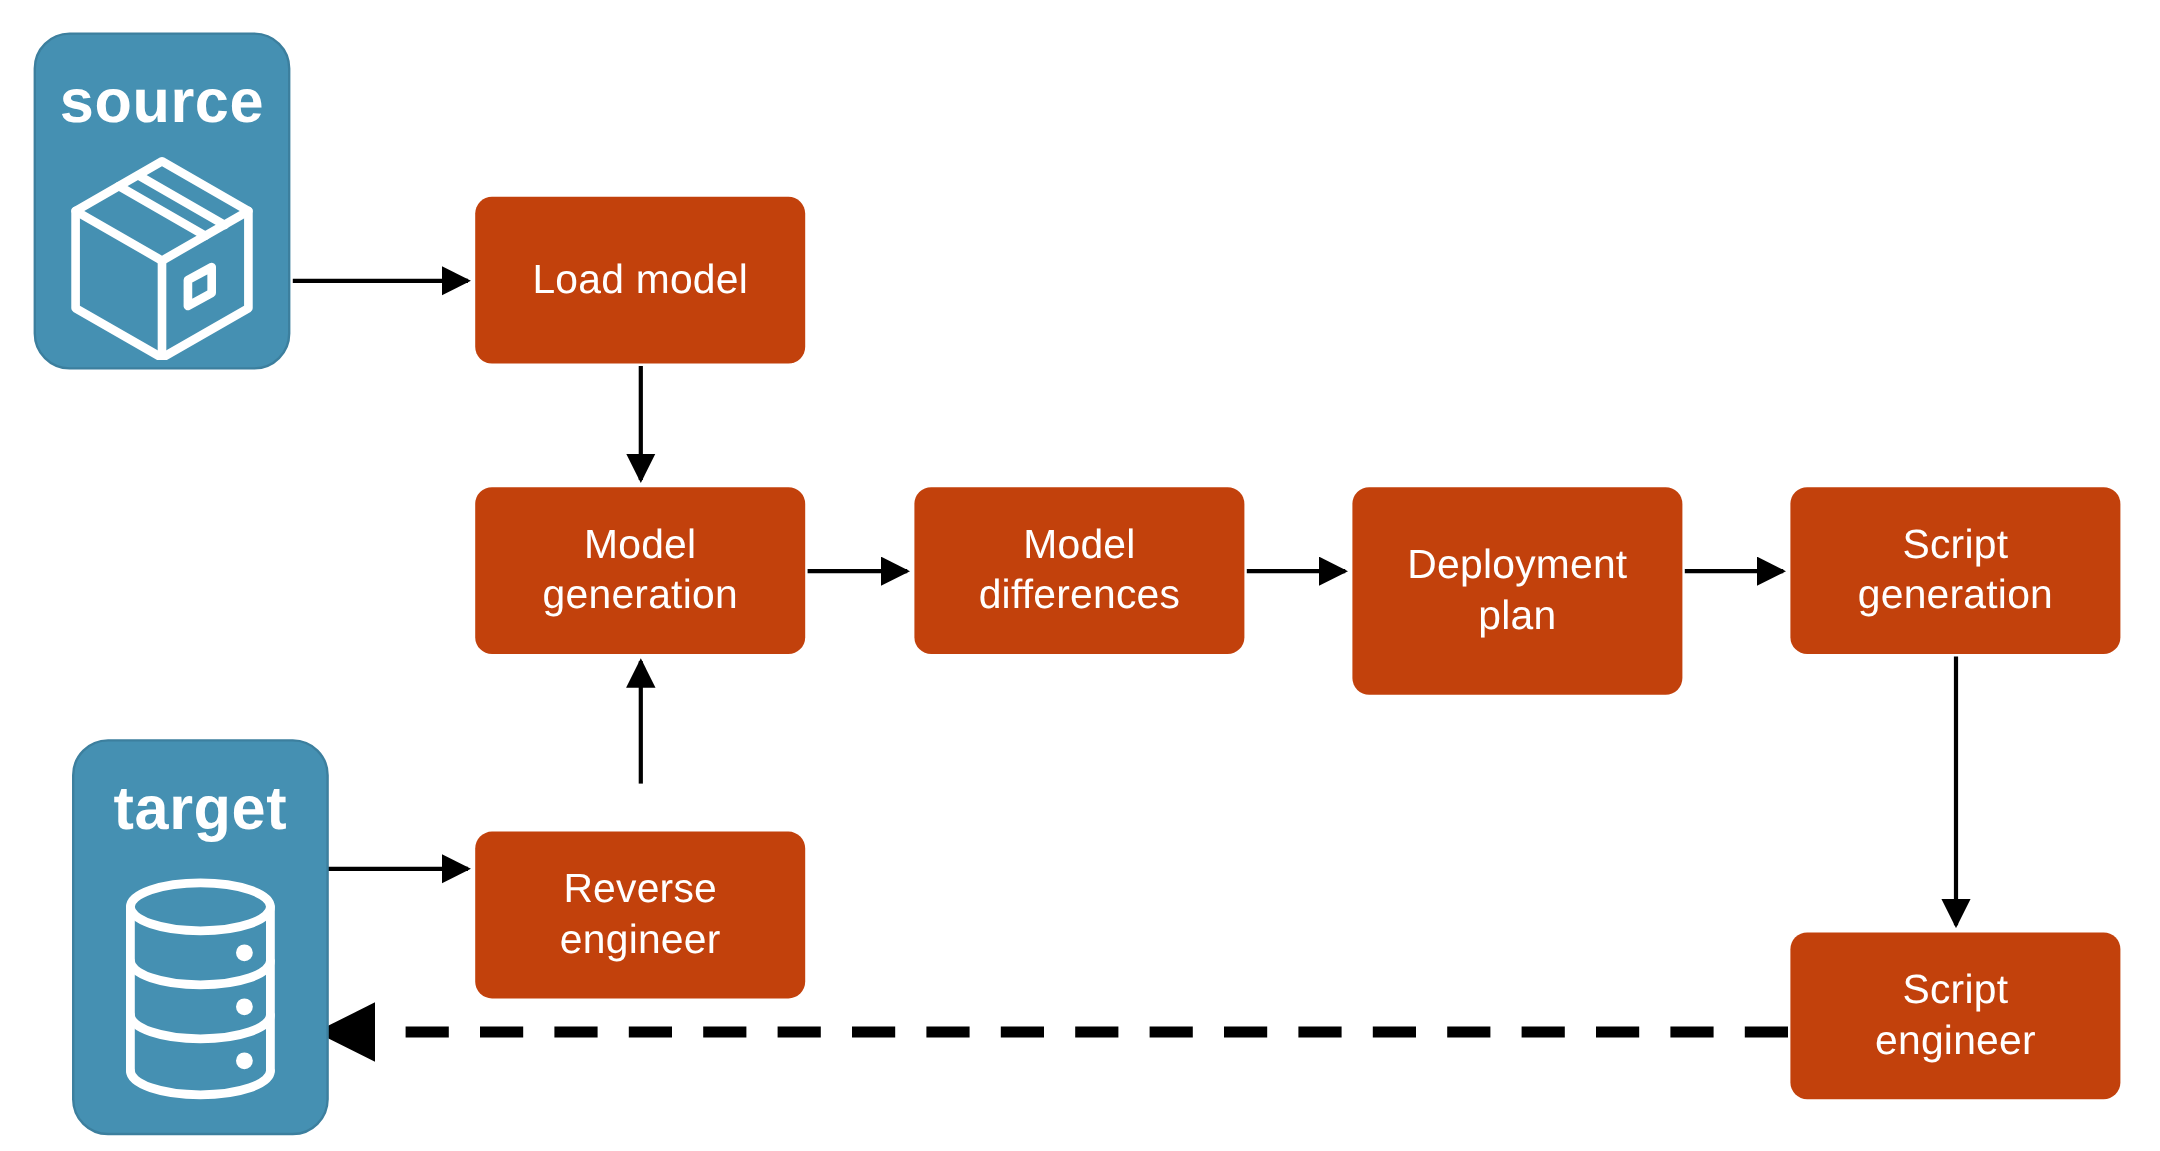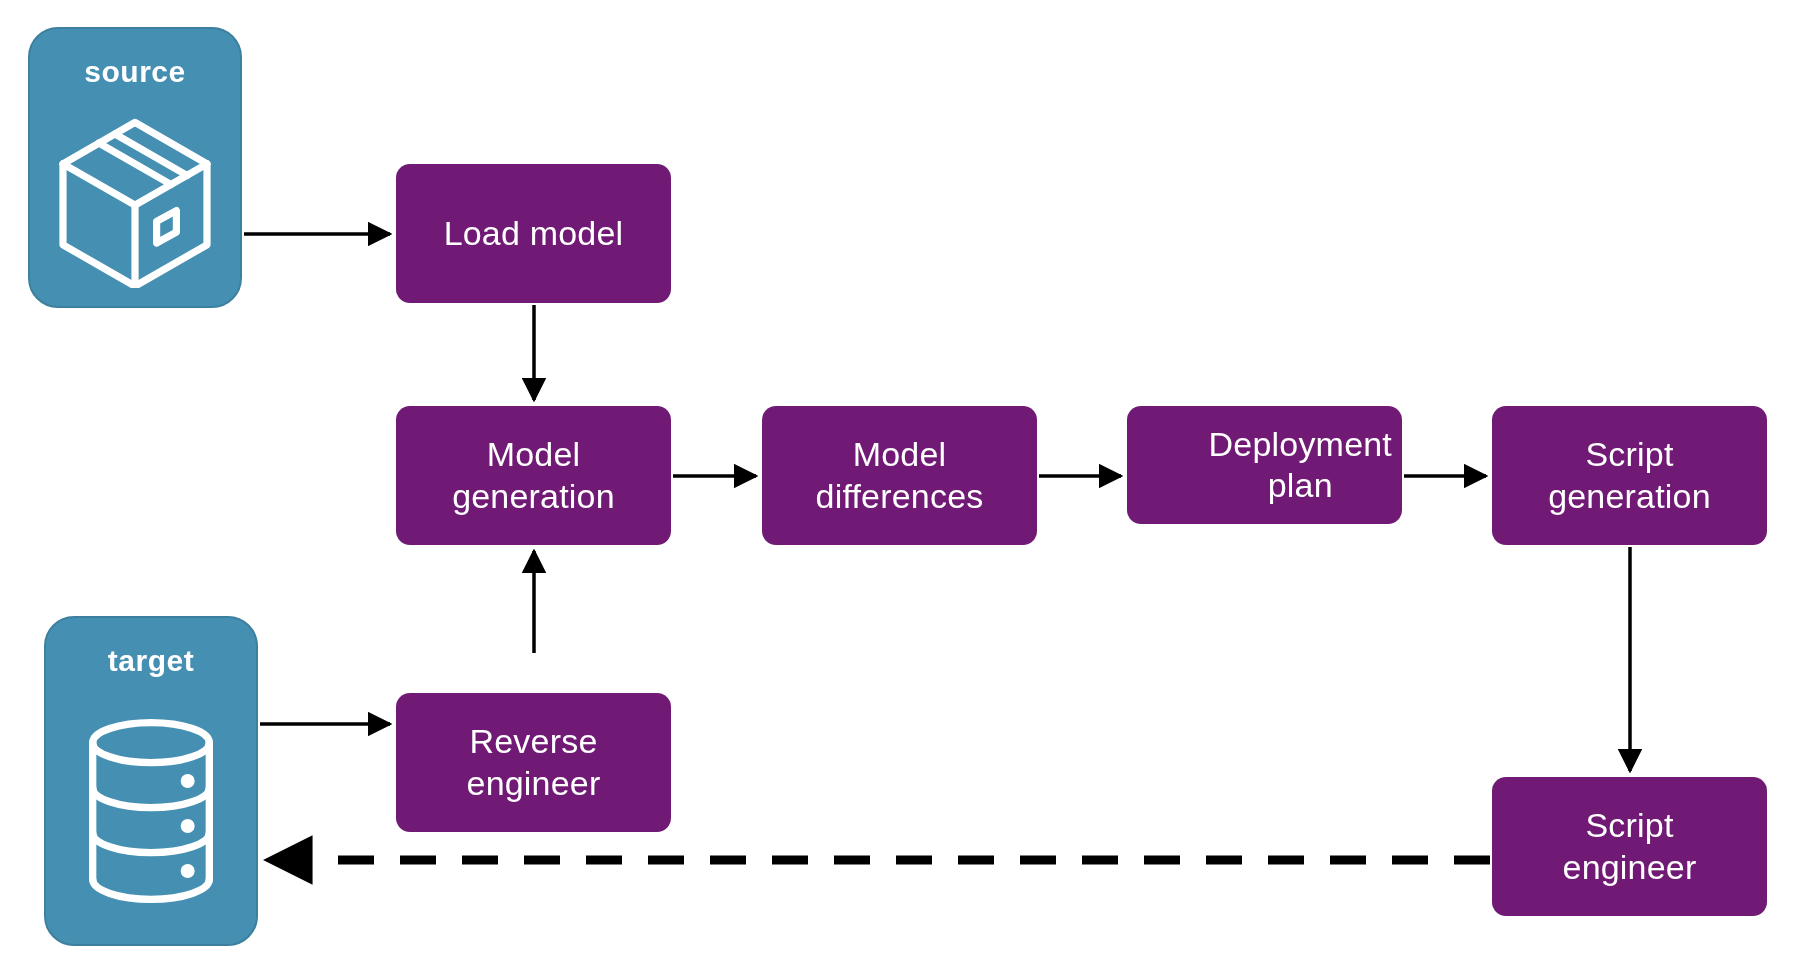--- a/index.html
+++ b/index.html
@@ -19,39 +19,39 @@
     position: absolute;
     box-sizing: border-box;
     display: flex;
     align-items: center;
     justify-content: center;
     text-align: center;
     color: #ffffff;
   }
   
   .proc {
-    background: #701a75;
+    background: #c2410c;
     border-radius: 14px;
     font-size: 34px;
     line-height: 1.22;
     font-weight: 400;
     letter-spacing: 0.2px;
   }
   .proc .label { padding: 0 10px; }
 
   
   .endpoint {
     background: #4590b2;
     border: 2px solid #3c7f9e;
     border-radius: 30px;
     flex-direction: column;
     justify-content: flex-start;
   }
   .endpoint .ep-title {
-    font-size: 30px;
+    font-size: 51px;
     font-weight: bold;
     letter-spacing: 0.5px;
     margin-top: 26px;
     color: #ffffff;
   }
   .endpoint .ep-icon {
     flex: 1;
     display: flex;
     align-items: center;
     justify-content: center;
@@ -109,21 +109,21 @@
           <path d="M50 99 L50 54"></path>
           <path d="M10 31 L50 54 L90 31"></path>
           <path d="M30 19.5 L70 42.5"></path>
           <path d="M39 14.5 L79 37.5"></path>
           <path d="M62 63 L73 57 L73 69 L62 75 Z"></path>
         </g>
       </svg>
     </div>
   </div>
 
-  <div class="node endpoint" style="left:44px; top:616px; width:214px; height:330px;">
+  <div class="node endpoint" style="left:60px; top:616px; width:214px; height:330px;">
     <div class="ep-title">target</div>
     <div class="ep-icon">
       <svg width="150" height="190" viewBox="0 0 90 112" xmlns="http://www.w3.org/2000/svg">
         <g fill="none" stroke="#ffffff" stroke-width="4.4" stroke-linejoin="round" stroke-linecap="round">
           <ellipse cx="45" cy="15" rx="35" ry="12"></ellipse>
           <path d="M10 15 L10 97"></path>
           <path d="M80 15 L80 97"></path>
           <path d="M10 97 A35 12 0 0 0 80 97"></path>
           <path d="M10 42 A35 12 0 0 0 80 42"></path>
           <path d="M10 69 A35 12 0 0 0 80 69"></path>
@@ -148,21 +148,21 @@
     </div>
   </div>
 
   <div class="node proc" style="left:762px; top:406px; width:275px; height:139px;">
     <div class="label">
       <span>Model</span><br>
       <span>differences</span>
     </div>
   </div>
 
-  <div class="node proc" style="left:1127px; top:406px; width:275px; height:118px;justify-content:flex-end;">
+  <div class="node proc" style="left:1127px; top:406px; width:275px; height:173px;">
     <div class="label">
       <span>Deployment</span><br>
       <span>plan</span>
     </div>
   </div>
 
   <div class="node proc" style="left:1492px; top:406px; width:275px; height:139px;">
     <div class="label">
       <span>Script</span><br>
       <span>generation</span>

